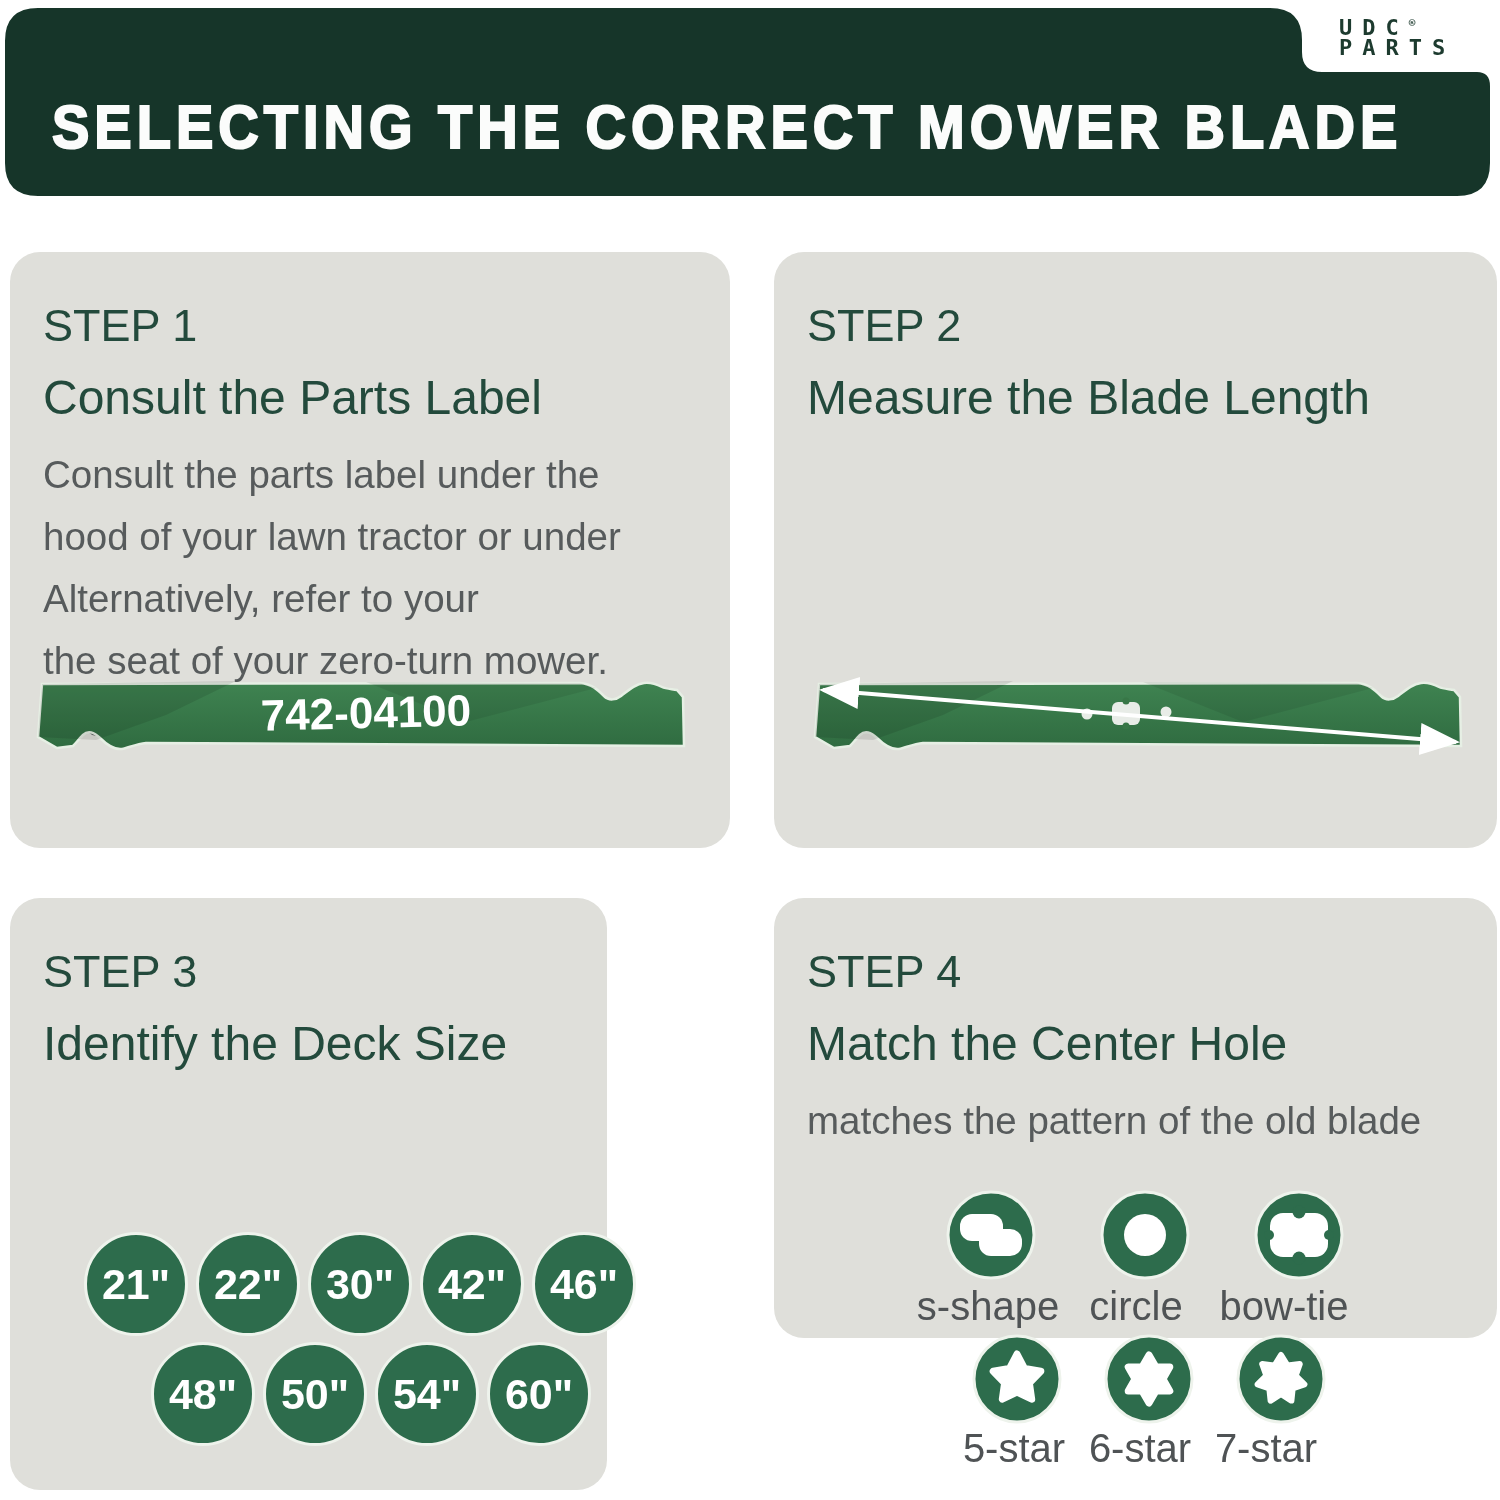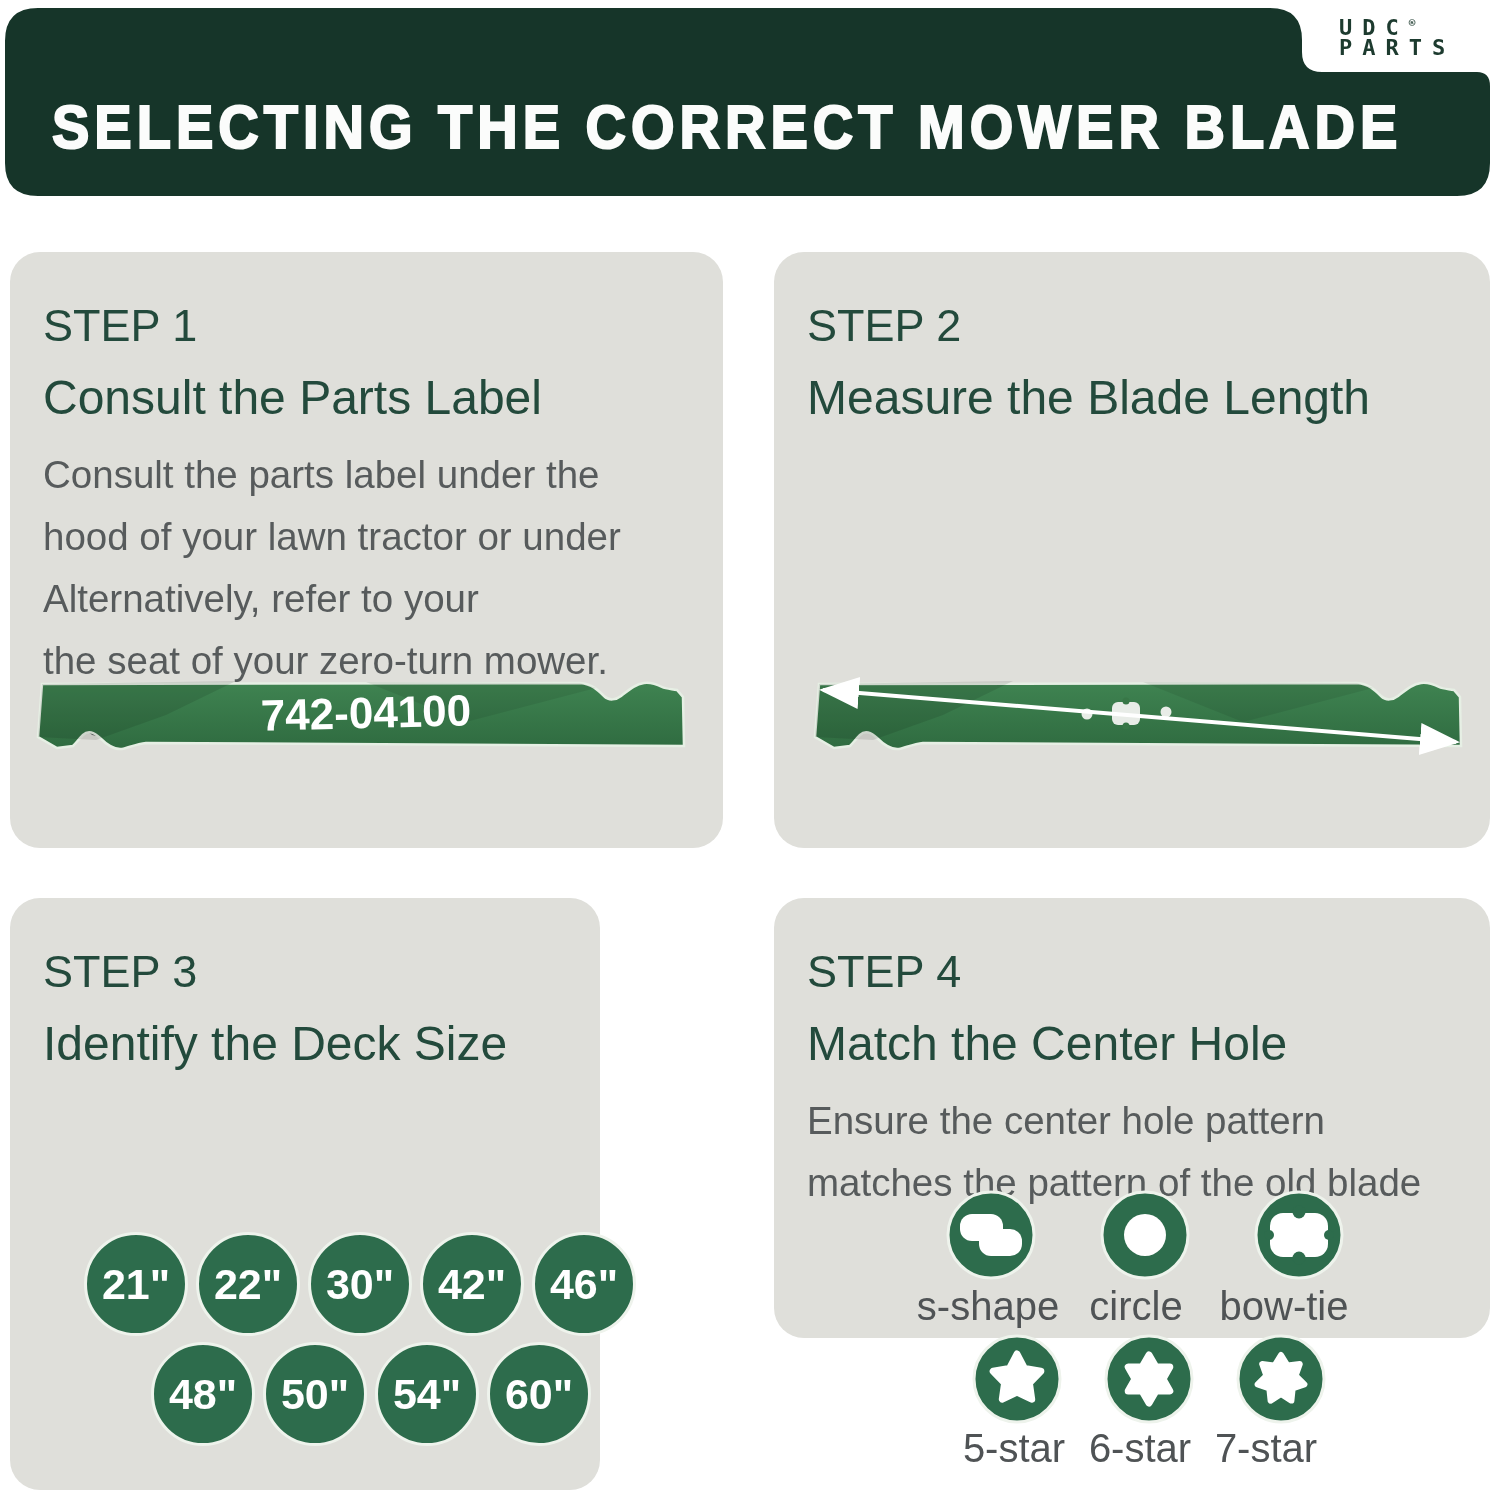--- a/index.html
+++ b/index.html
@@ -10,21 +10,21 @@
   .banner-svg{position:absolute;left:0;top:0;}
   .main-title{position:absolute;left:52px;top:92px;width:1400px;color:#fbfcfb;
       font-weight:bold;font-size:56px;letter-spacing:5px;white-space:nowrap;
       -webkit-text-stroke:2px #fbfcfb;transform:scaleY(1.08);transform-origin:left top;}
   .logo{position:absolute;left:1339px;top:14px;color:#1d3b2f;
       font-family:"DejaVu Sans Mono", monospace;font-size:22px;font-weight:bold;
       letter-spacing:10px;line-height:20px;}
   .logo sup{font-size:11px;letter-spacing:0;}
 
   
-  .card{position:absolute;background:#dfdfda;border-radius:30px;}
+  .card{position:absolute;background:#dfdfda;border-radius:30px;padding-left:7px;}
   #card1{left:10px;top:252px;width:713px;height:596px;}
   #card2{left:774px;top:252px;width:716px;height:596px;}
   #card3{left:10px;top:898px;width:590px;height:592px;}
   #card4{left:774px;top:898px;width:716px;height:440px;}
 
   .step-label{position:absolute;left:33px;top:48px;font-size:45px;color:#234a3c;}
   .step-title{position:absolute;left:33px;top:118px;font-size:48px;color:#234a3c;}
   .step-body{position:absolute;left:33px;top:192px;font-size:38.5px;line-height:62px;color:#575b5c;}
 
   .blade-wrap{position:absolute;}
@@ -147,21 +147,20 @@
       <div class="deck-circle">50"</div>
       <div class="deck-circle">54"</div>
       <div class="deck-circle">60"</div>
     </div>
   </section>
 
   <section class="card" id="card4">
     <div class="step-label">STEP 4</div>
     <div class="step-title">Match the Center Hole</div>
     <div class="step-body">
-      <div>Ensure the center hole pattern</div>
       <div>matches the pattern of the old blade</div>
     </div>
 
     <div class="hole-row r1">
       <svg width="92" height="92" viewBox="-46 -46 92 92">
         <circle r="43" fill="#2d6c4c" stroke="#eef3ec" stroke-width="3"></circle>
         <rect x="-31" y="-21" width="43" height="27" rx="12" fill="#ffffff"></rect>
         <rect x="-12" y="-6" width="43" height="27" rx="12" fill="#ffffff"></rect>
       </svg>
       <svg width="92" height="92" viewBox="-46 -46 92 92">

